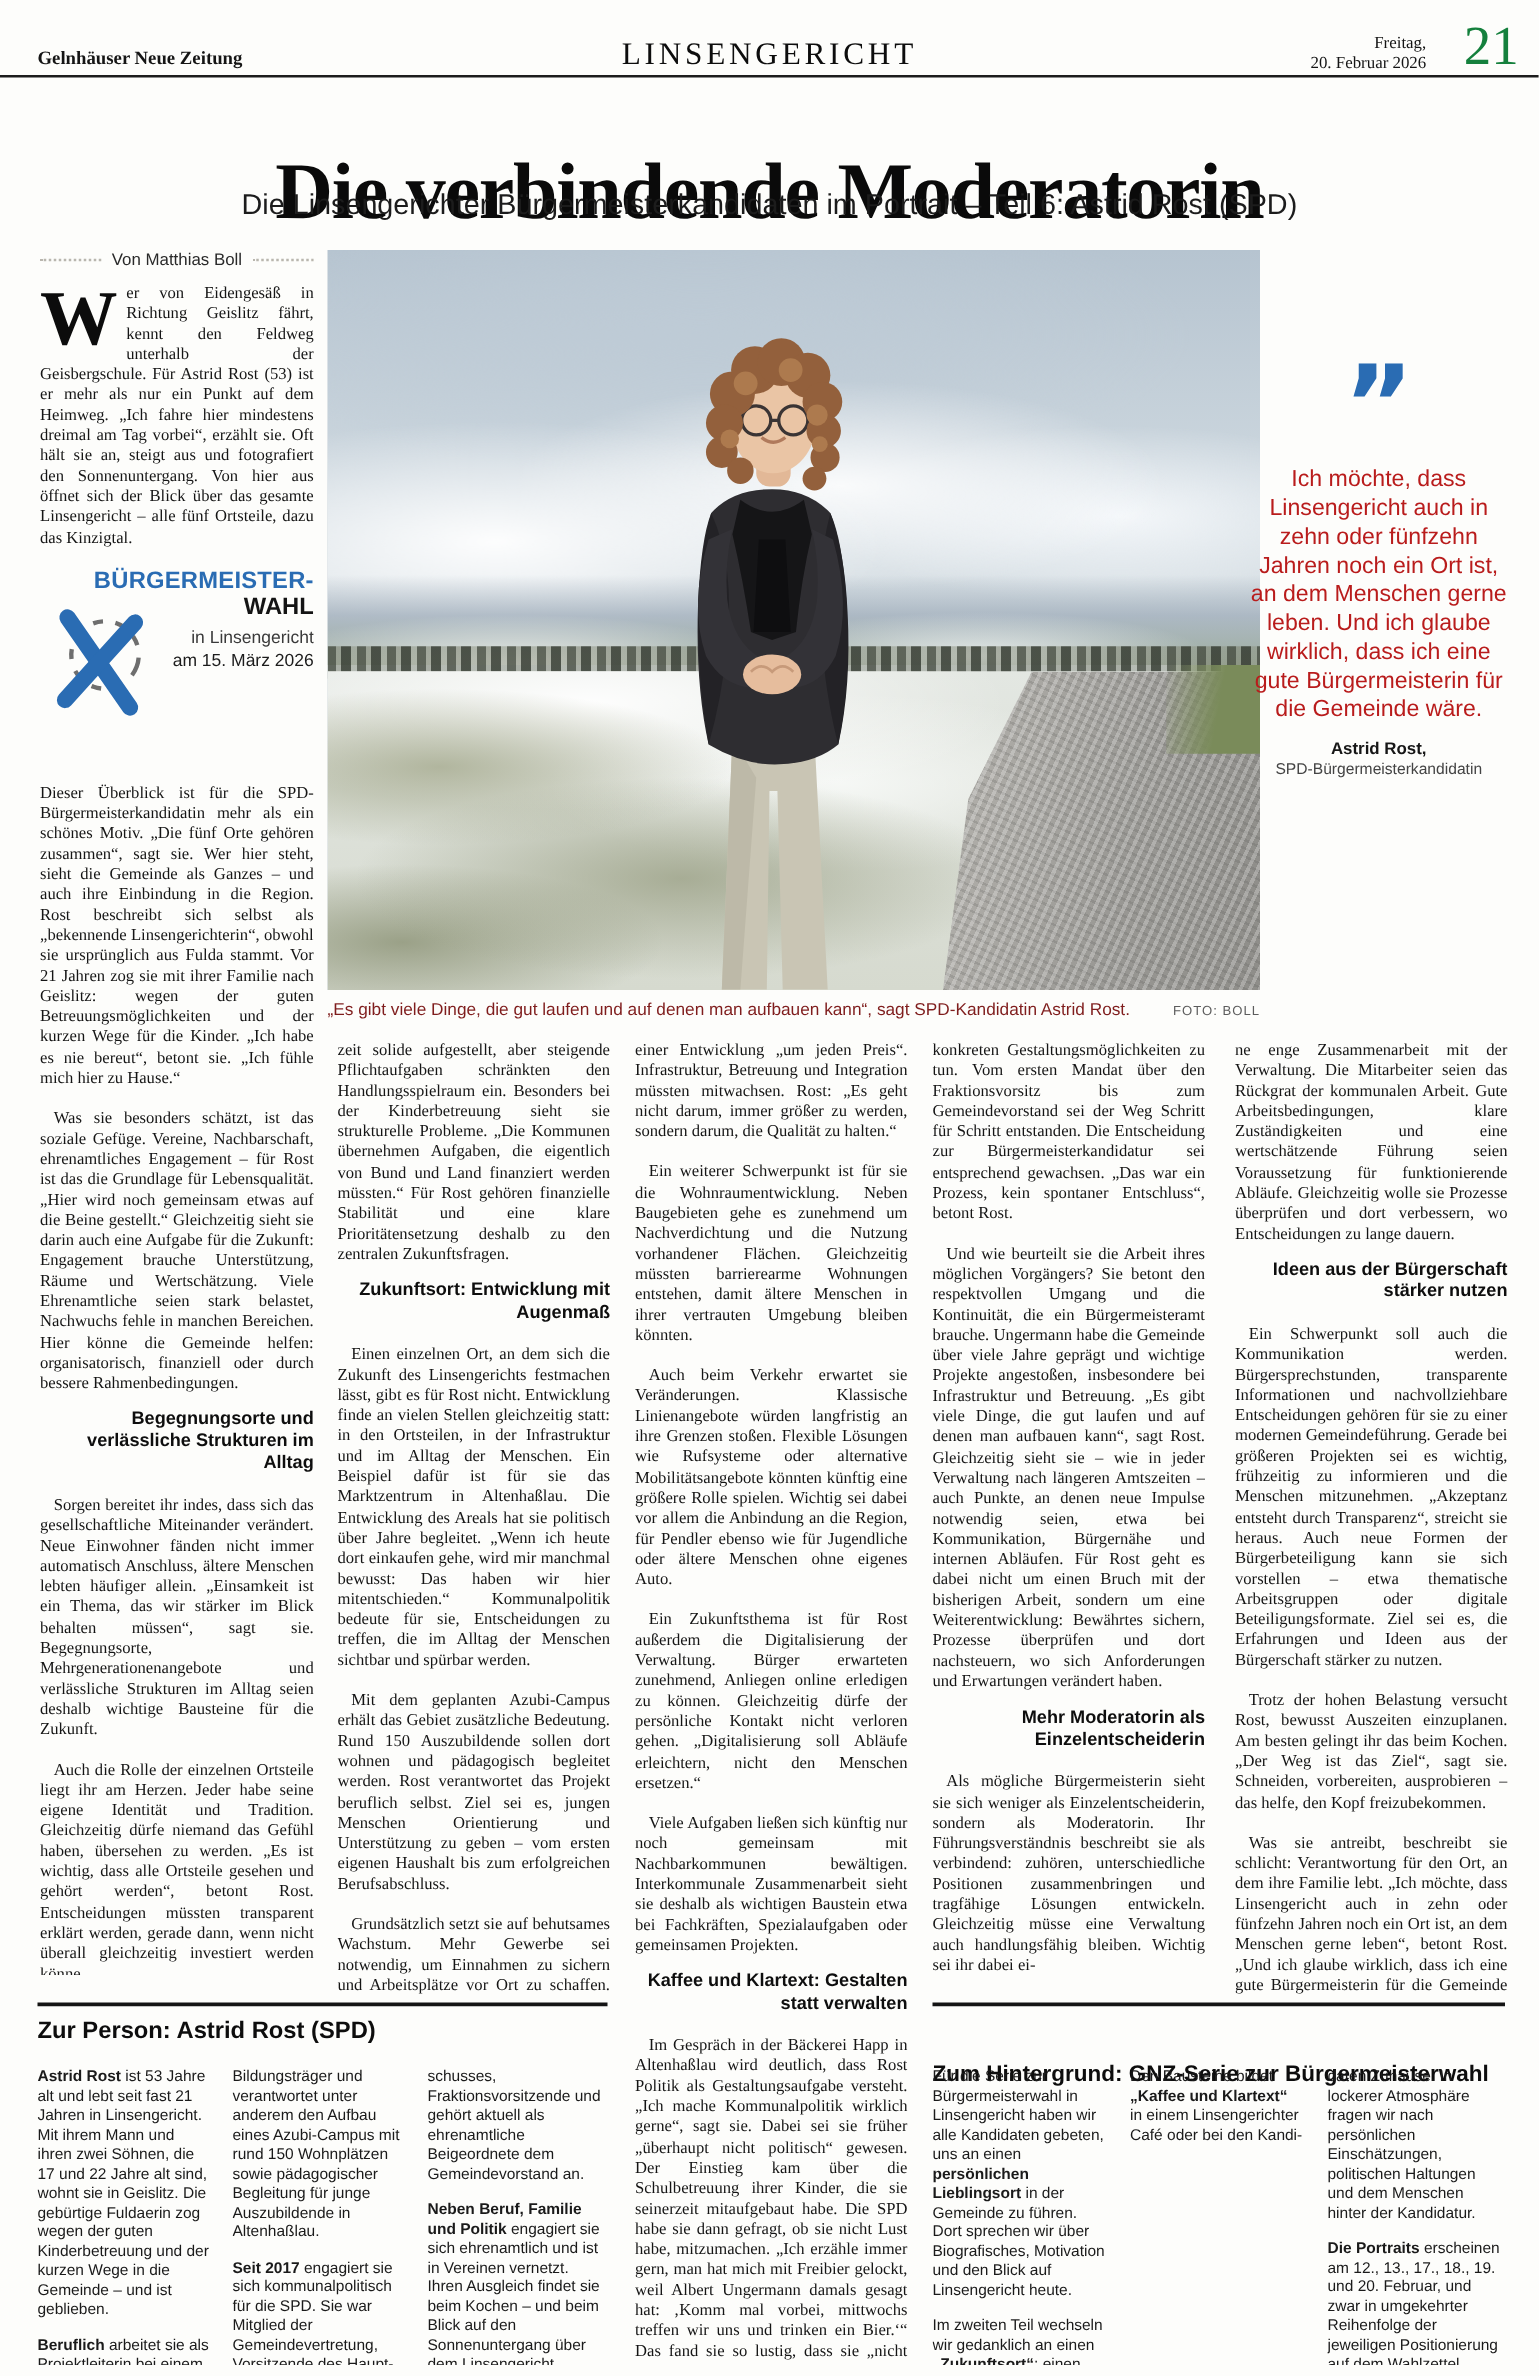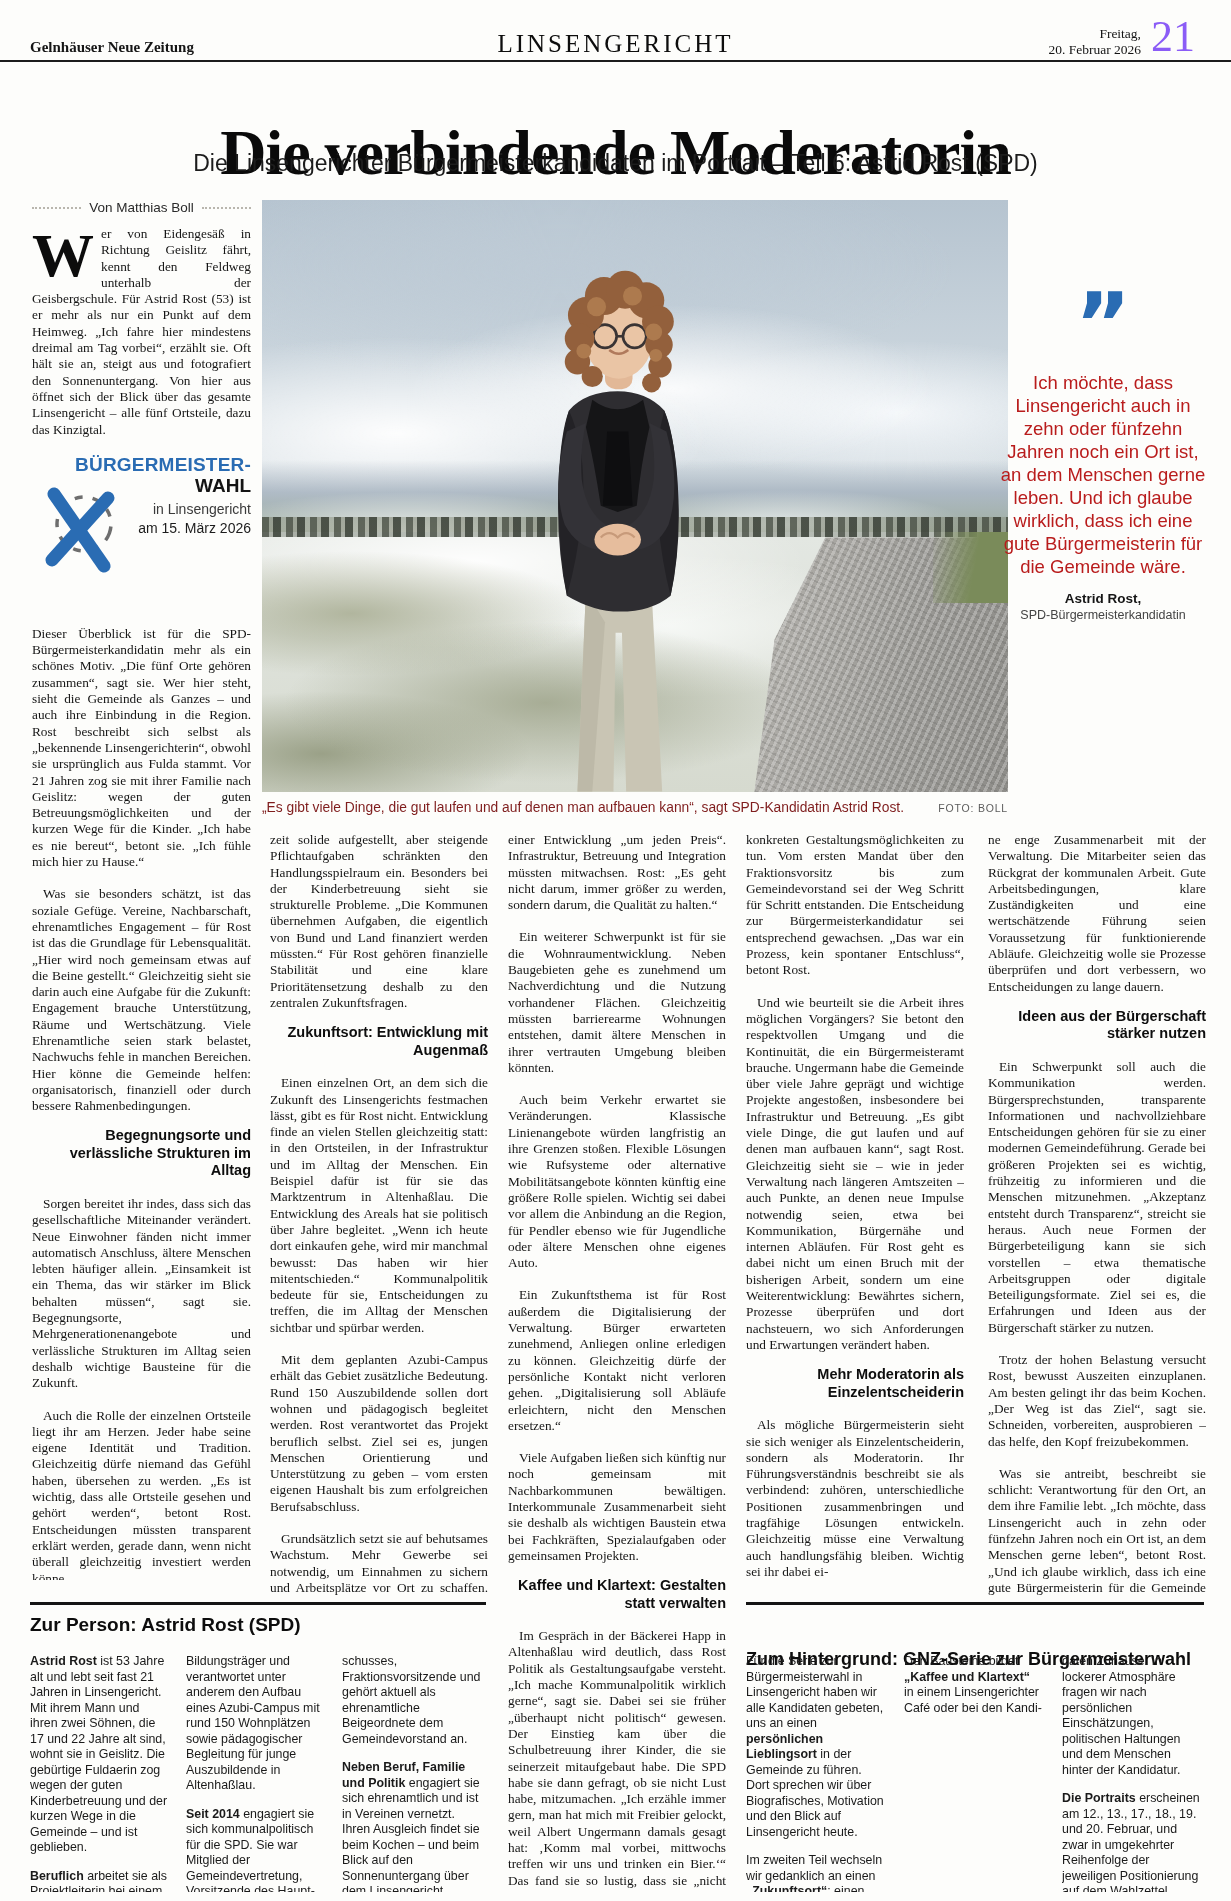--- a/index.html
+++ b/index.html
@@ -4,21 +4,21 @@
 <style>
   html,body{margin:0;padding:0;}
   body{width:1231px;height:1901px;position:relative;background:#fdfdfb;color:#111;
        font-family:"Liberation Serif", serif; overflow:hidden;}
   .abs{position:absolute;}
   
   .masthead{left:30px;top:38px;font:700 15px/18px "Liberation Serif",serif;color:#151515;}
   .section-title{left:0;right:0;top:30px;text-align:center;
       font:400 25px/28px "Liberation Serif",serif;letter-spacing:3px;color:#0d0d0d;}
   .date-block{right:90px;top:26px;text-align:right;font:400 13.5px/16px "Liberation Serif",serif;color:#141414;}
-  .page-num{right:36px;top:14px;font:500 44px/46px "Liberation Serif",serif;color:#8b5cf6;margin-left:26px;}
+  .page-num{right:16px;top:14px;font:500 44px/46px "Liberation Serif",serif;color:#15803d;margin-left:26px;}
   .header-rule{left:0;right:0;top:60px;height:2px;background:#1c1c1c;}
   
   .headline{left:0;right:0;top:76px;text-align:center;
       font:700 64px/68px "Liberation Serif",serif;letter-spacing:-1px;color:#0a0a0a;}
   .deck{left:0;right:0;top:150px;text-align:center;
       font:400 23px/27px "Liberation Sans",sans-serif;color:#1c1c1c;}
   
   .byline{display:flex;align-items:center;gap:8px;margin:20px 0 10px 0;
       font:400 13.5px/16px "Liberation Sans",sans-serif;color:#2a2a2a;}
   .byline:before,.byline:after{content:"";flex:1;border-top:2px dotted #b9b6ae;}
@@ -231,21 +231,21 @@
 </div>
 
 <div class="abs box-rule" style="left:30px;top:1602px;width:456px;"></div>
 <div class="abs box-head" style="left:30px;top:1614px;width:456px;">Zur Person: Astrid Rost (SPD)</div>
 <div class="minicol" style="left:30px;top:1654px;width:140px;height:238px;">
   <p><b>Astrid Rost</b><span> ist 53 Jahre alt und lebt seit fast 21 Jahren in Linsengericht. Mit ihrem Mann und ihren zwei Söhnen, die 17 und 22 Jahre alt sind, wohnt sie in Geislitz. Die gebürtige Fuldaerin zog wegen der guten Kinderbetreuung und der kurzen Wege in die Gemeinde – und ist geblieben.</span></p>
   <p><b>Beruflich</b><span> arbeitet sie als Projektleiterin bei einem</span></p>
 </div>
 <div class="minicol" style="left:186px;top:1654px;width:140px;height:238px;">
   <p><span>Bildungsträger und verantwortet unter anderem den Aufbau eines Azubi-Campus mit rund 150 Wohnplätzen sowie pädagogischer Begleitung für junge Auszubildende in Altenhaßlau.</span></p>
-  <p><b>Seit 2014</b><span> engagiert sie sich kommunalpolitisch für die SPD. Sie war Mitglied der Gemeindevertretung, Vorsitzende des Haupt- und Finanzaus-</span></p>
+  <p><b>Seit 2017</b><span> engagiert sie sich kommunalpolitisch für die SPD. Sie war Mitglied der Gemeindevertretung, Vorsitzende des Haupt- und Finanzaus-</span></p>
 </div>
 <div class="minicol" style="left:342px;top:1654px;width:140px;height:238px;">
   <p><span>schusses, Fraktionsvorsitzende und gehört aktuell als ehrenamtliche Beigeordnete dem Gemeindevorstand an.</span></p>
   <p><b>Neben Beruf, Familie und Politik</b><span> engagiert sie sich ehrenamtlich und ist in Vereinen vernetzt. Ihren Ausgleich findet sie beim Kochen – und beim Blick auf den Sonnenuntergang über dem Linsengericht.</span></p>
 </div>
 
 <div class="abs box-rule" style="left:746px;top:1602px;width:458px;"></div>
 <div class="abs box-head" style="left:746px;top:1648px;width:470px;font-size:18px;">Zum Hintergrund: GNZ-Serie zur Bürgermeisterwahl</div>
 <div class="minicol" style="left:746px;top:1654px;width:138px;height:238px;">
   <p><span>Für die Serie zur Bürgermeisterwahl in Linsengericht haben wir alle Kandidaten gebeten, uns an einen </span><b>persönlichen Lieblingsort</b><span> in der Gemeinde zu führen. Dort sprechen wir über Biografisches, Motivation und den Blick auf Linsengericht heute.</span></p>

